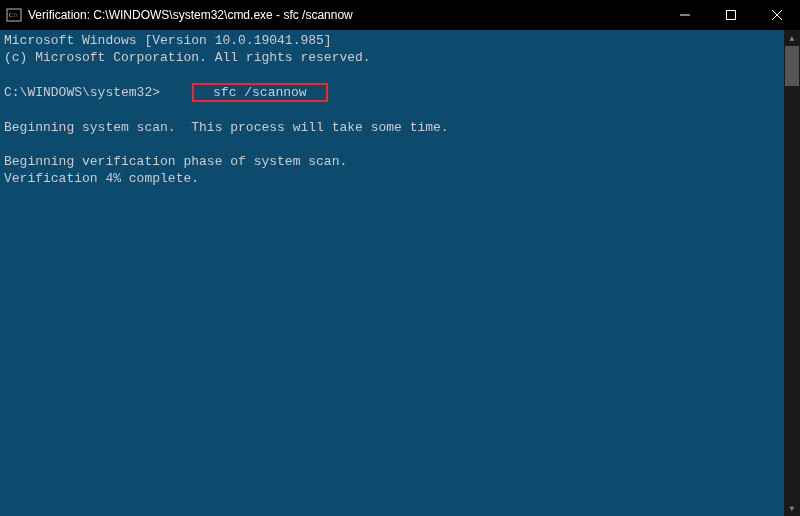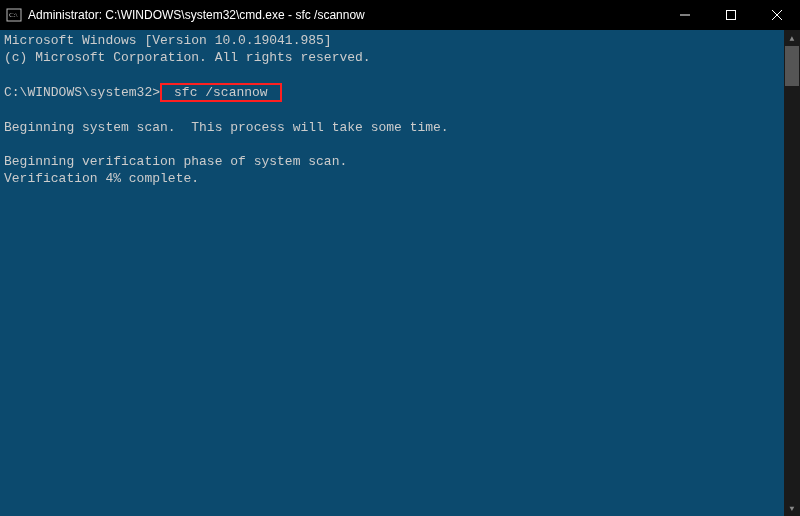--- a/index.html
+++ b/index.html
@@ -113,39 +113,40 @@
       top: 0;
     }
     .scrollbar-arrow.down {
       bottom: 0;
     }
     .line {
       display: block;
     }
     .highlight {
       border: 2px solid #ff2020;
-      padding: 0 12px;
+      padding: 0 19px;
       display: inline-block;
       line-height: 15px;
+      margin-left: 32px;
     }
   </style>
 </head>
 <body>
 
 <div class="window">
   <div class="titlebar">
     <div class="titlebar-left">
       <span class="cmd-icon">
         <svg viewBox="0 0 16 16">
           <rect x="0" y="0" width="16" height="16" fill="#000"></rect>
           <rect x="1" y="2" width="14" height="12" fill="none" stroke="#bbb" stroke-width="1"></rect>
           <text x="3" y="10" font-size="7" fill="#bbb" font-family="Consolas">C:\</text>
         </svg>
       </span>
-      <span class="title-text">Administrator: C:\WINDOWS\system32\cmd.exe - sfc  /scannow</span>
+      <span class="title-text">Verification: C:\WINDOWS\system32\cmd.exe - sfc  /scannow</span>
     </div>
     <div class="window-controls">
       <div class="win-btn">
         <svg width="10" height="10" viewBox="0 0 10 10">
             <line x1="0" y1="5" x2="10" y2="5" stroke="#fff" stroke-width="1"></line>
           </svg>
       </div>
       <div class="win-btn">
         <svg width="10" height="10" viewBox="0 0 10 10">
             <rect x="0.5" y="0.5" width="9" height="9" fill="none" stroke="#fff" stroke-width="1"></rect>

